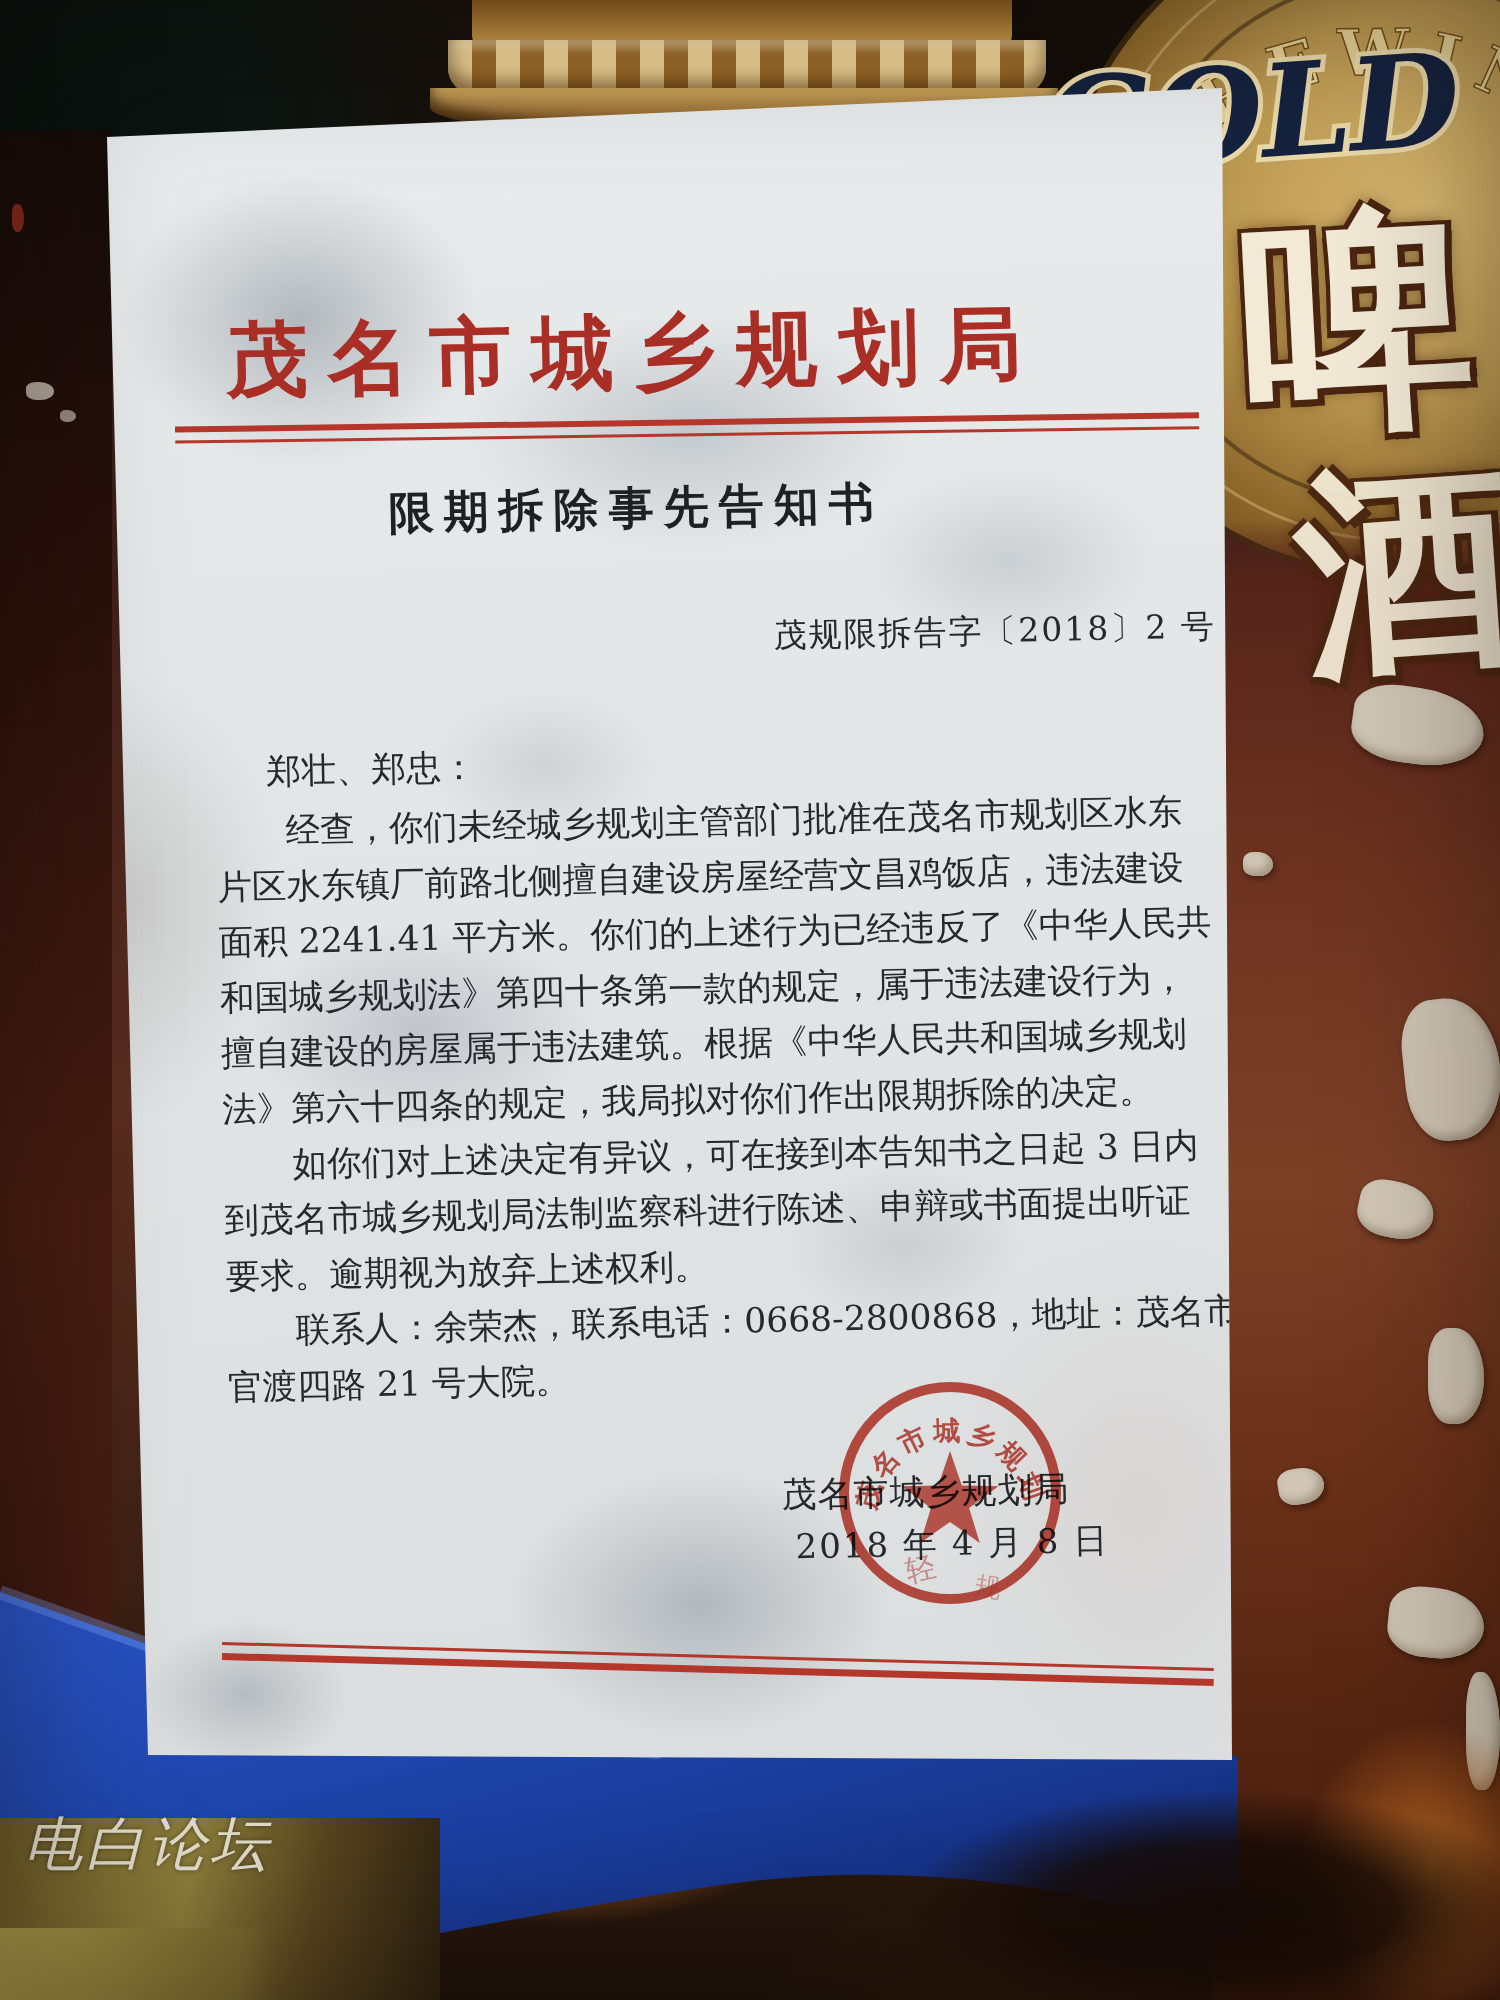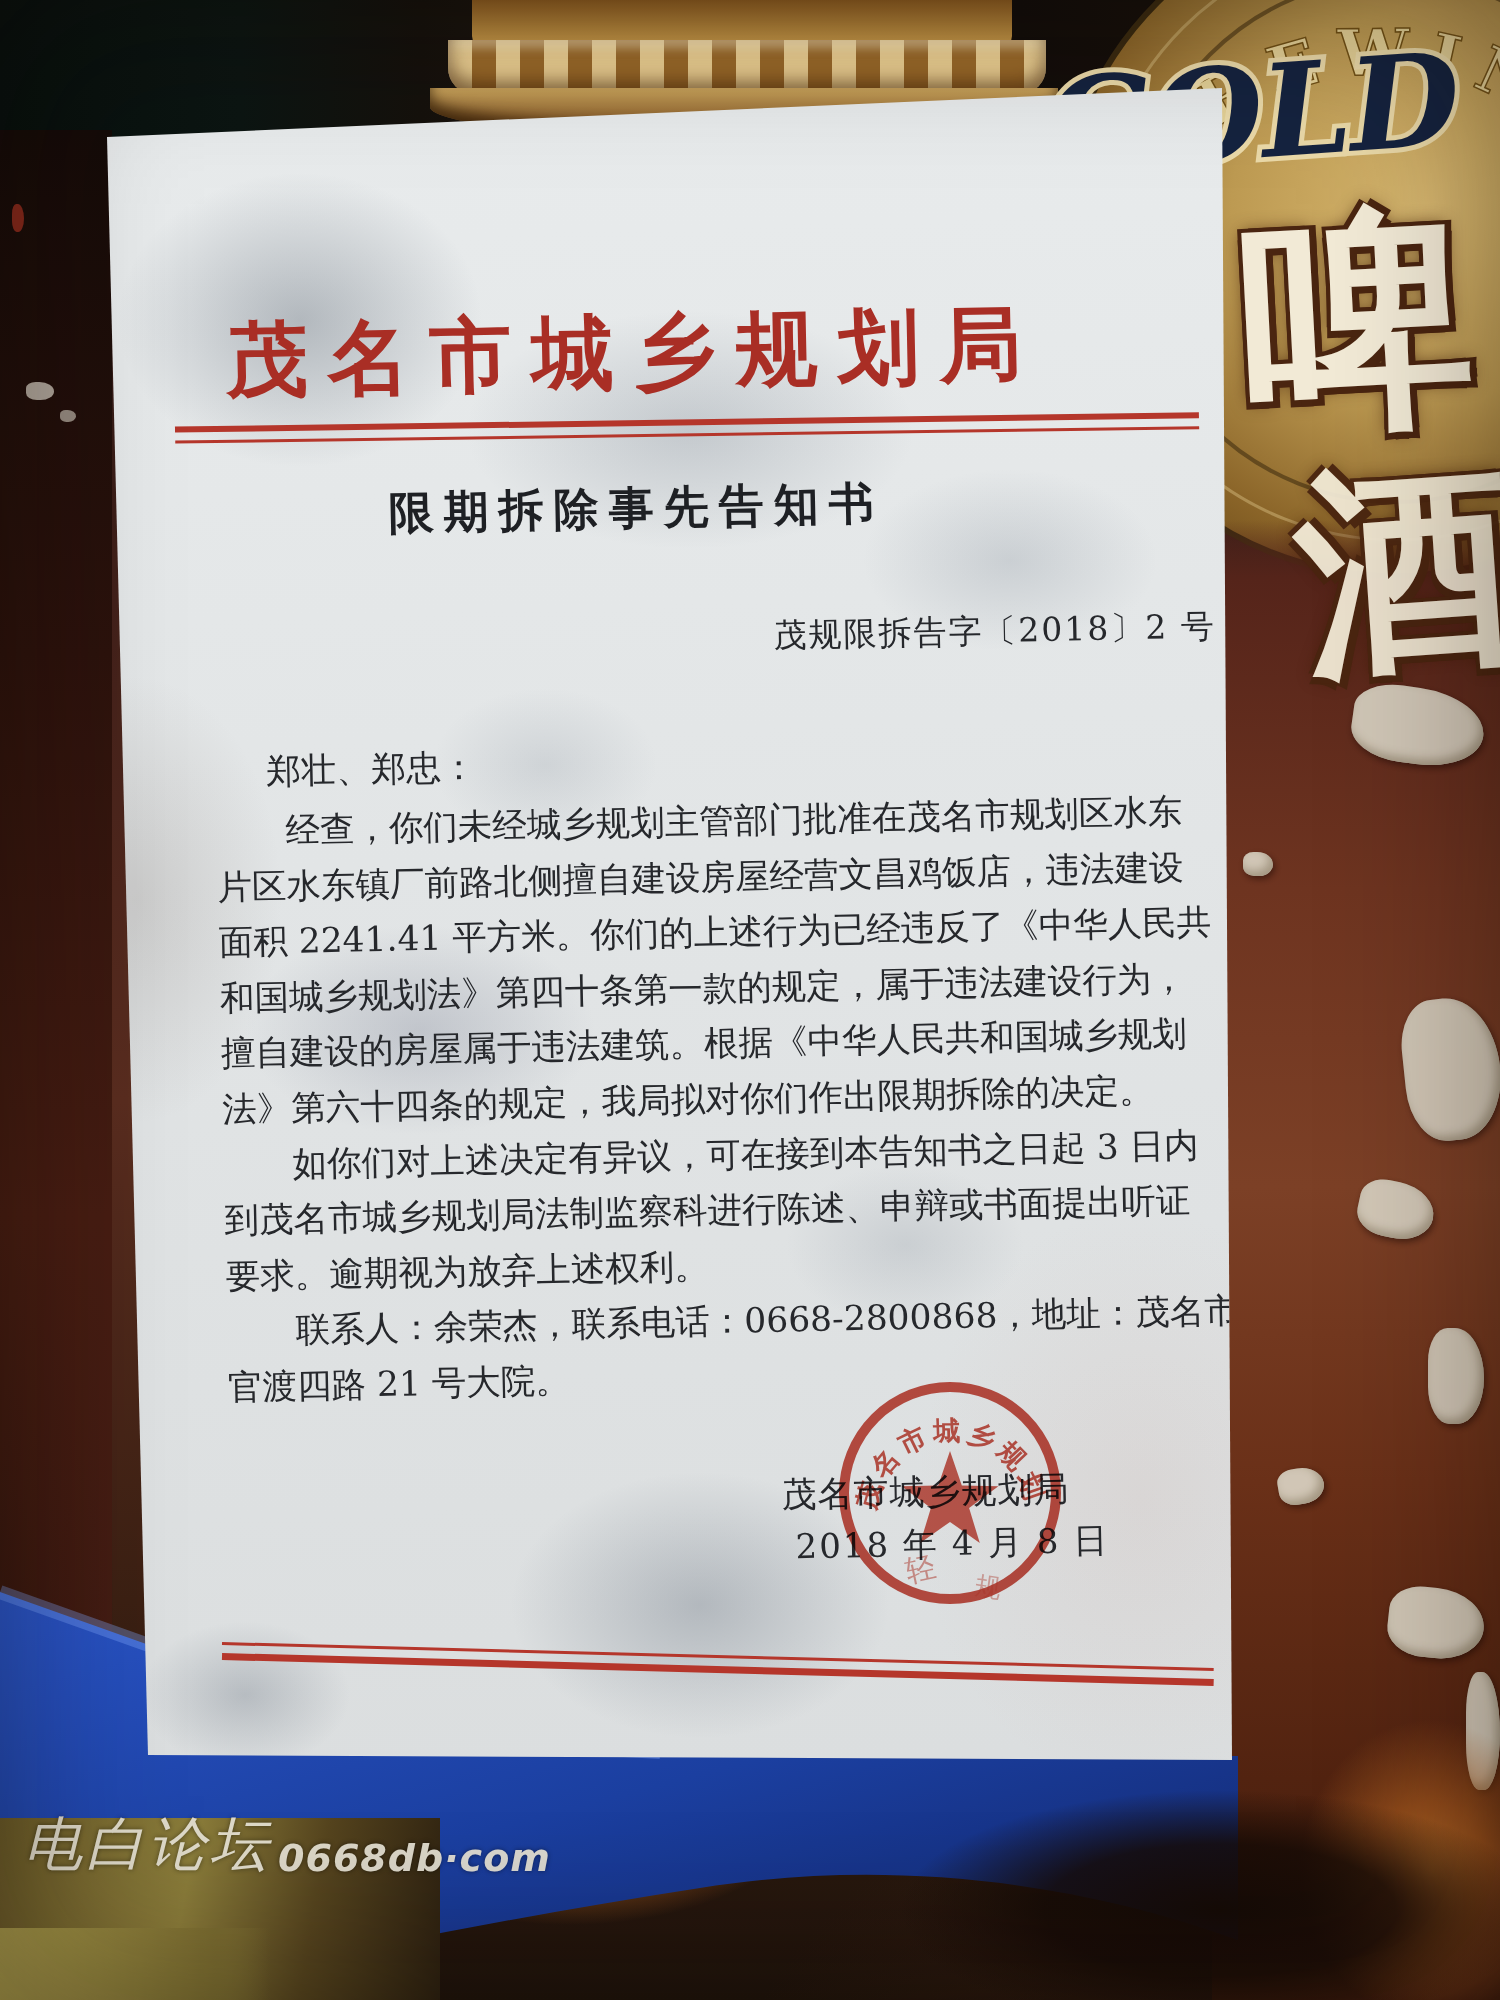--- a/index.html
+++ b/index.html
@@ -204,17 +204,16 @@
     <polygon fill="#c43a2c" opacity=".82" points="128,85 139.8,119.6 176.4,120.2 147.1,142.1 157.8,177.1 128,155.9 98.2,177.1 108.9,142.1 79.6,120.2 116.2,119.6"></polygon>
     <text font-size="27" fill="#c43a2c" letter-spacing="5" opacity=".85" font-family="DejaVu Serif, Liberation Serif, serif" font-weight="bold">
       <textPath href="#stampArc" startOffset="2%">茂名市城乡规划局</textPath>
     </text>
     <text x="86" y="216" font-size="30" fill="#c43a2c" opacity=".5" transform="rotate(-12 86 216)" font-family="DejaVu Serif, Liberation Serif, serif">轻</text>
     <text x="152" y="228" font-size="26" fill="#c43a2c" opacity=".4" transform="rotate(8 152 228)" font-family="DejaVu Serif, Liberation Serif, serif">规</text>
   </svg>
 
   <div class="abs watermark">
     <span class="wm-name">电白论坛</span>
-    <span class="wm-url">0668db·com</span>
   </div>
 
   <div class="abs vignette"></div>
 </div>
 
 </body></html>

